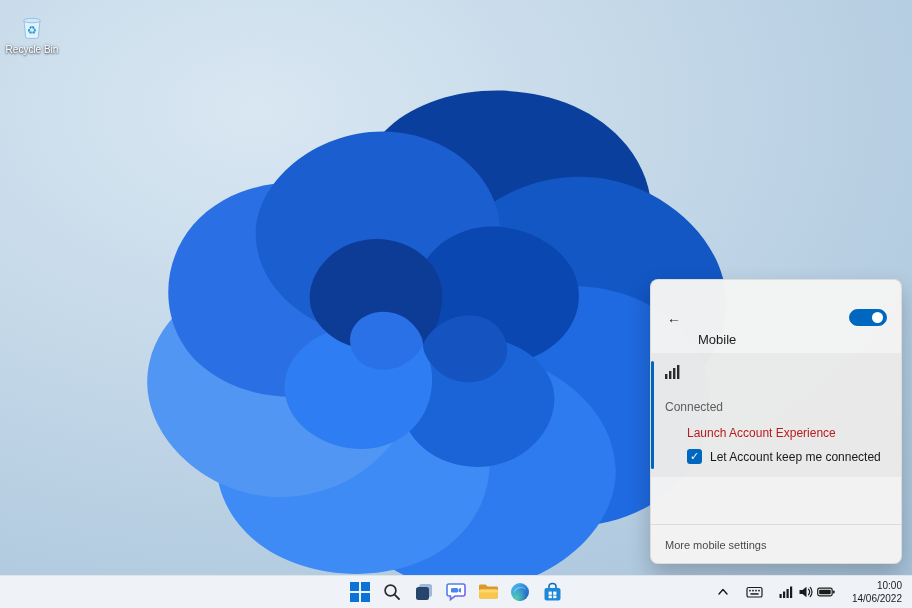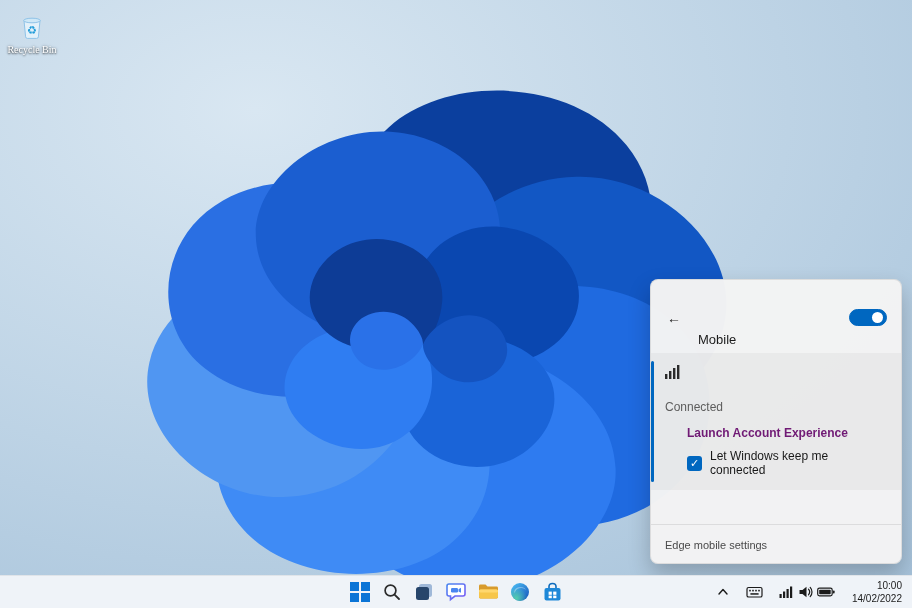--- a/index.html
+++ b/index.html
@@ -13,21 +13,20 @@
   
   .bloom { position:absolute; left:118px; top:72px; width:610px; height:512px; overflow:visible; pointer-events:none; }
 
   
   .desktop-icons { position:absolute; left:2px; top:8px; display:flex; flex-direction:column; gap:18px; width:60px; }
   .desktop-icon { display:flex; flex-direction:column; align-items:center; gap:2px; cursor:default; padding:2px; border-radius:4px; }
   .di-glyph { width:32px; height:32px; display:flex; align-items:center; justify-content:center; }
   .di-label {
     font-size:10px; color:#fff; text-align:center; line-height:1.15; max-width:58px;
     text-shadow:0 1px 2px rgba(0,0,0,.65), 0 0 3px rgba(0,0,0,.4);
-    font-family:Liberation Serif, serif;
   }
 
   
   .flyout {
     position:absolute; right:10px; bottom:44px; width:252px; height:285px;
     background:rgba(243,243,243,.985);
     border:1px solid rgba(0,0,0,.09);
     border-radius:8px;
     box-shadow:0 10px 22px rgba(0,0,0,.22);
     display:flex; flex-direction:column;
@@ -39,21 +38,21 @@
   .flyout-title { font-size:13px; color:#1b1b1b;margin-top:44px; }
   .toggle { margin-left:auto; width:38px; height:17px; border-radius:9px; background:#0067c0;
             position:relative; border:1px solid #0067c0; cursor:pointer; }
   .toggle-knob { position:absolute; top:2px; right:3px; width:11px; height:11px; border-radius:50%; background:#fff; }
 
   .conn-card { position:relative; background:rgba(0,0,0,.035); padding:10px 16px 13px 14px; }
   .accent-bar { position:absolute; left:0; top:8px; bottom:8px; width:3px; border-radius:2px; background:#0067c0; }
   .conn-row { display:flex; align-items:flex-start; gap:9px;flex-direction:column; }
   .signal-icon { width:16px; height:15px; display:block; margin-top:1px; }
   .conn-status { font-size:12px; color:#5d5d5d; margin-top:12px; }
-  .conn-link { display:block; margin:12px 0 0 22px; font-size:12px; color:#701a75; text-decoration:none; width:fit-content;font-weight:bold; }
+  .conn-link { display:block; margin:12px 0 0 22px; font-size:12px; color:#b91c1c; text-decoration:none; width:fit-content; }
   .check-row { display:flex; align-items:center; gap:8px; margin:9px 0 0 22px; cursor:pointer; }
   .checkbox { width:15px; height:15px; border-radius:3px; background:#0067c0; display:flex; align-items:center; justify-content:center; flex:0 0 auto; }
   .checkbox span { color:#fff; font-size:11px; line-height:1; }
   .check-label { font-size:12px; color:#191919; }
 
   .flyout-footer { margin-top:auto; border-top:1px solid rgba(0,0,0,.09); padding:10px 14px; }
   .footer-link { font-size:11px; color:#4a4a4a; text-decoration:none; cursor:pointer; }
 
   
   .taskbar {
@@ -129,26 +128,26 @@
         <rect x="8" y="4" width="2.4" height="11" fill="#2b2b2b"></rect>
         <rect x="12" y="1" width="2.4" height="14" fill="#2b2b2b"></rect>
       </svg>
       <span class="conn-status">Connected</span>
     </div>
     <a class="conn-link">Launch Account Experience</a>
     <div class="check-row">
       <div class="checkbox">
         <span>✓</span>
       </div>
-      <span class="check-label">Let Windows keep me connected</span>
+      <span class="check-label">Let Account keep me connected</span>
     </div>
   </div>
 
   <div class="flyout-footer">
-    <a class="footer-link">Edge mobile settings</a>
+    <a class="footer-link">More mobile settings</a>
   </div>
 </div>
 
 <div class="taskbar">
   <div class="tb-center">
 
     <button class="tb-btn">
       <svg width="20" height="20" viewBox="0 0 20 20">
         <rect x="0" y="0" width="9" height="9" fill="#0a74d6"></rect>
         <rect x="11" y="0" width="9" height="9" fill="#0a74d6"></rect>
@@ -252,16 +251,16 @@
         <path d="M12.2 2.4 A6.8 6.8 0 0 1 12.2 11.6" fill="none" stroke="#1b1b1b" stroke-width="1.2" stroke-linecap="round"></path>
       </svg>
       <svg width="18" height="14" viewBox="0 0 18 14">
         <rect x="0.7" y="3.2" width="14.5" height="7.6" rx="1.8" fill="none" stroke="#1b1b1b" stroke-width="1.2"></rect>
         <rect x="2.2" y="4.7" width="11.5" height="4.6" rx="0.8" fill="#1b1b1b"></rect>
         <rect x="16" y="5.6" width="1.6" height="2.8" rx="0.6" fill="#1b1b1b"></rect>
       </svg>
     </button>
     <div class="clock">
       <span>10:00</span>
-      <span>14/02/2022</span>
+      <span>14/06/2022</span>
     </div>
   </div>
 </div>
 
 </body></html>

